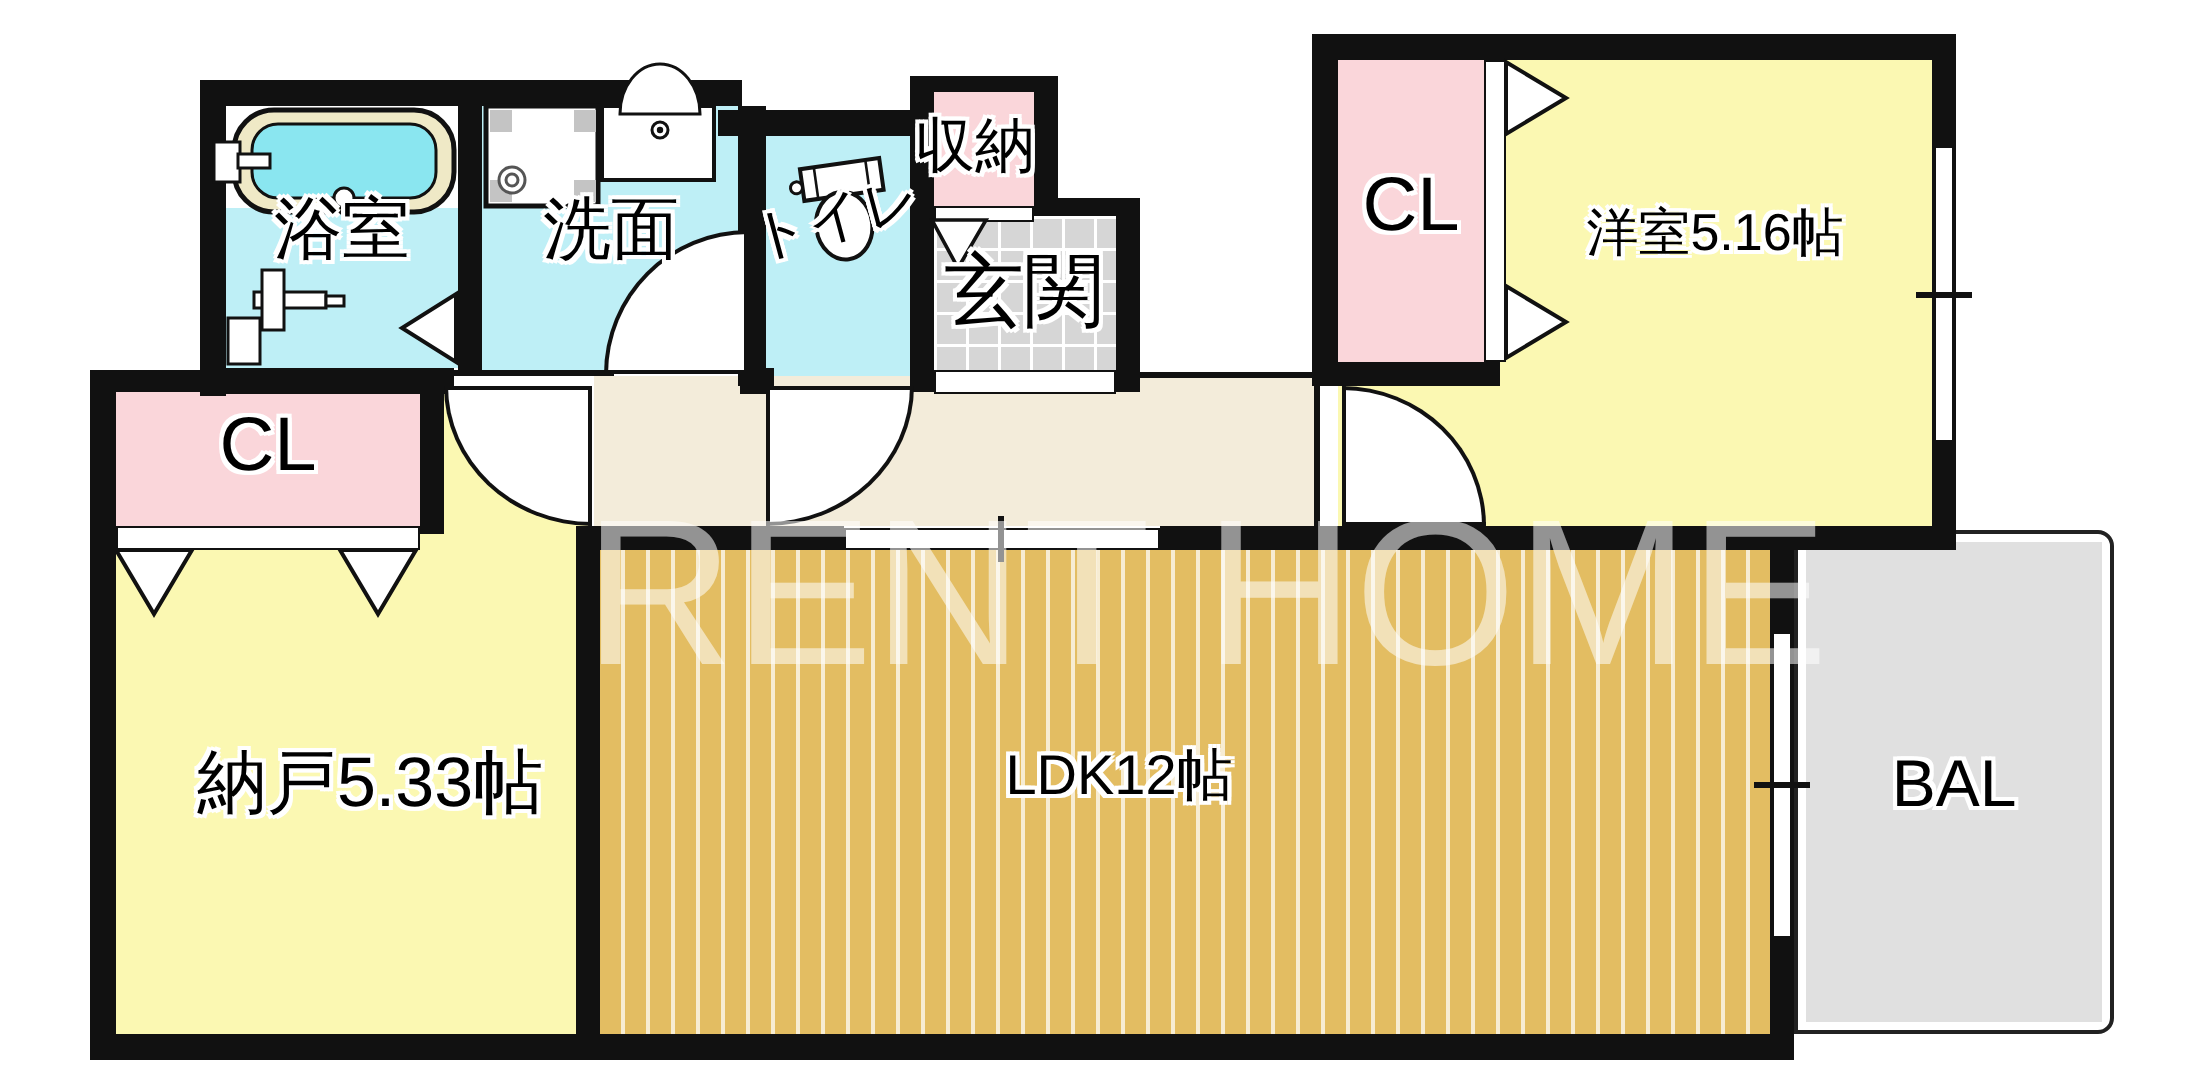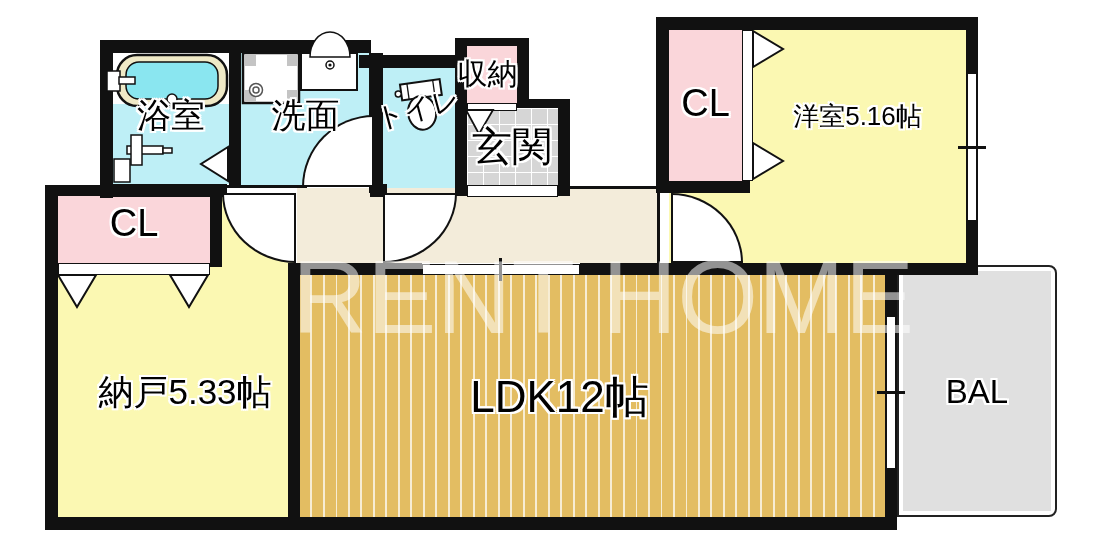--- a/index.html
+++ b/index.html
@@ -147,18 +147,18 @@
 
   <div class="rlabel" style="left:241px;top:97px;width:129px;font-size:34px;">洗面</div>
   <div class="rlabel" style="left:113px;top:97px;width:116px;font-size:34px;">浴室</div>
   <div class="rlabel" style="left:368px;top:94px;width:100px;font-size:28px;transform:rotate(-15deg);">トイレ</div>
   <div class="rlabel" style="left:445px;top:57px;width:85px;font-size:30px;">収納</div>
   <div class="rlabel" style="left:462px;top:124px;width:100px;font-size:40px;">玄関</div>
   <div class="rlabel" style="left:58px;top:203px;width:152px;font-size:38px;">CL</div>
   <div class="rlabel" style="left:669px;top:83px;width:73px;font-size:38px;">CL</div>
   <div class="rlabel" style="left:715px;top:102px;width:285px;font-size:26px;">洋室5.16帖</div>
   <div class="rlabel" style="left:58px;top:373px;width:230px;font-size:35px;padding-left:24px;">納戸5.33帖</div>
-  <div class="rlabel" style="left:300px;top:373px;width:519px;font-size:44px;">LDK12帖</div>
+  <div class="rlabel" style="left:300px;top:373px;width:519px;font-size:28px;">LDK12帖</div>
   <div class="rlabel" style="left:897px;top:374px;width:160px;font-size:33px;">BAL</div>
 
   <div id="watermark" style="left:252px;top:238px;font-size:104px;margin-left:40px;">RENT HOME</div>
 
 </div>
 
 </body></html>

